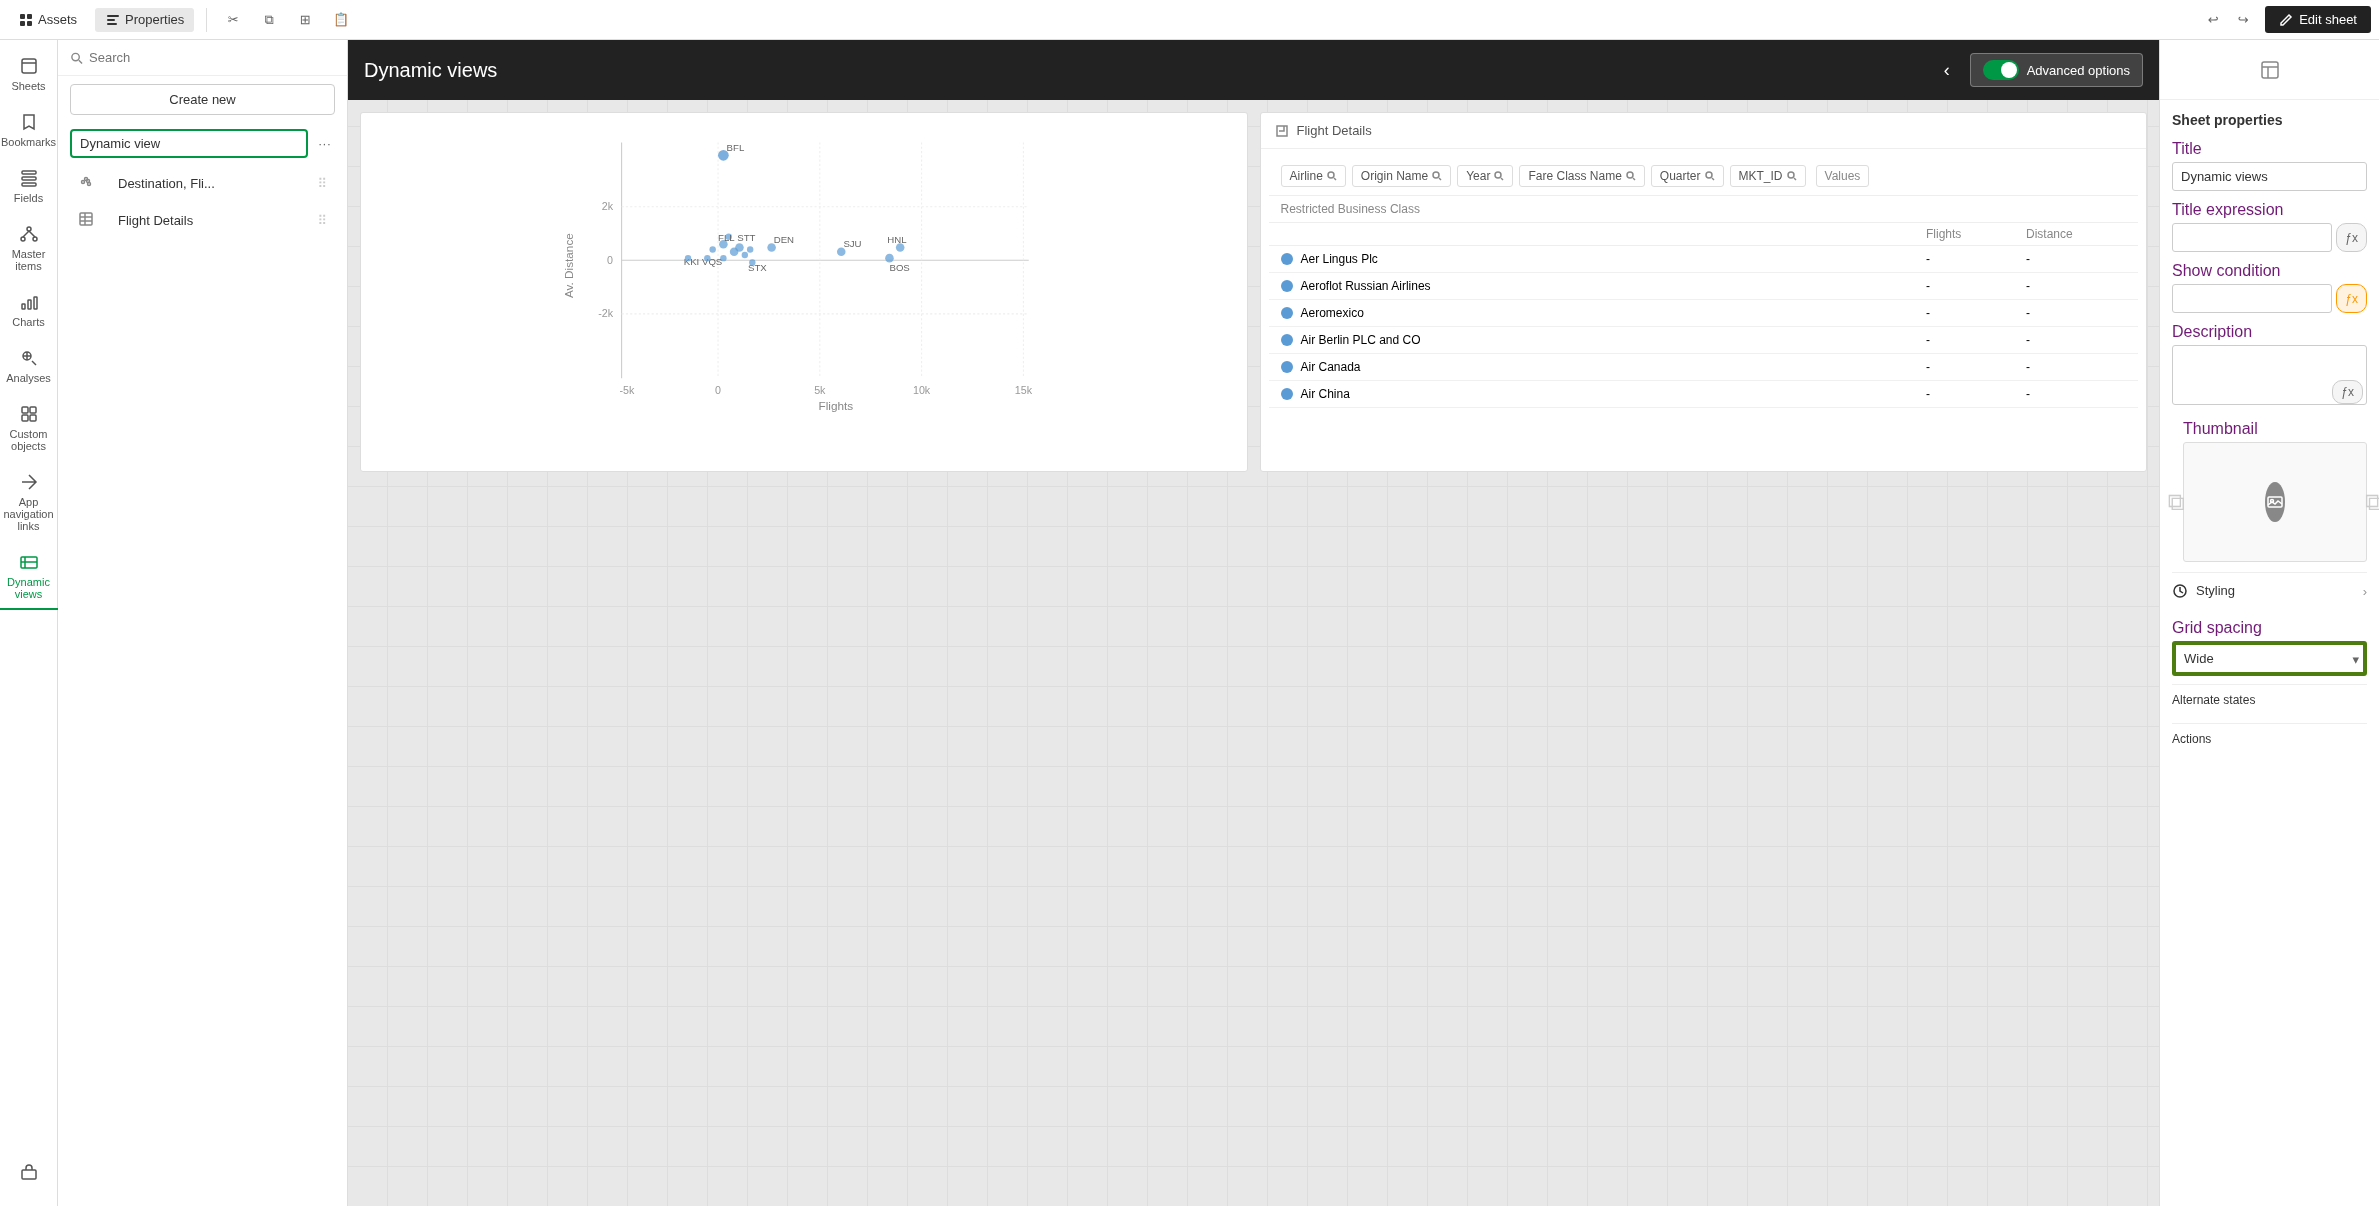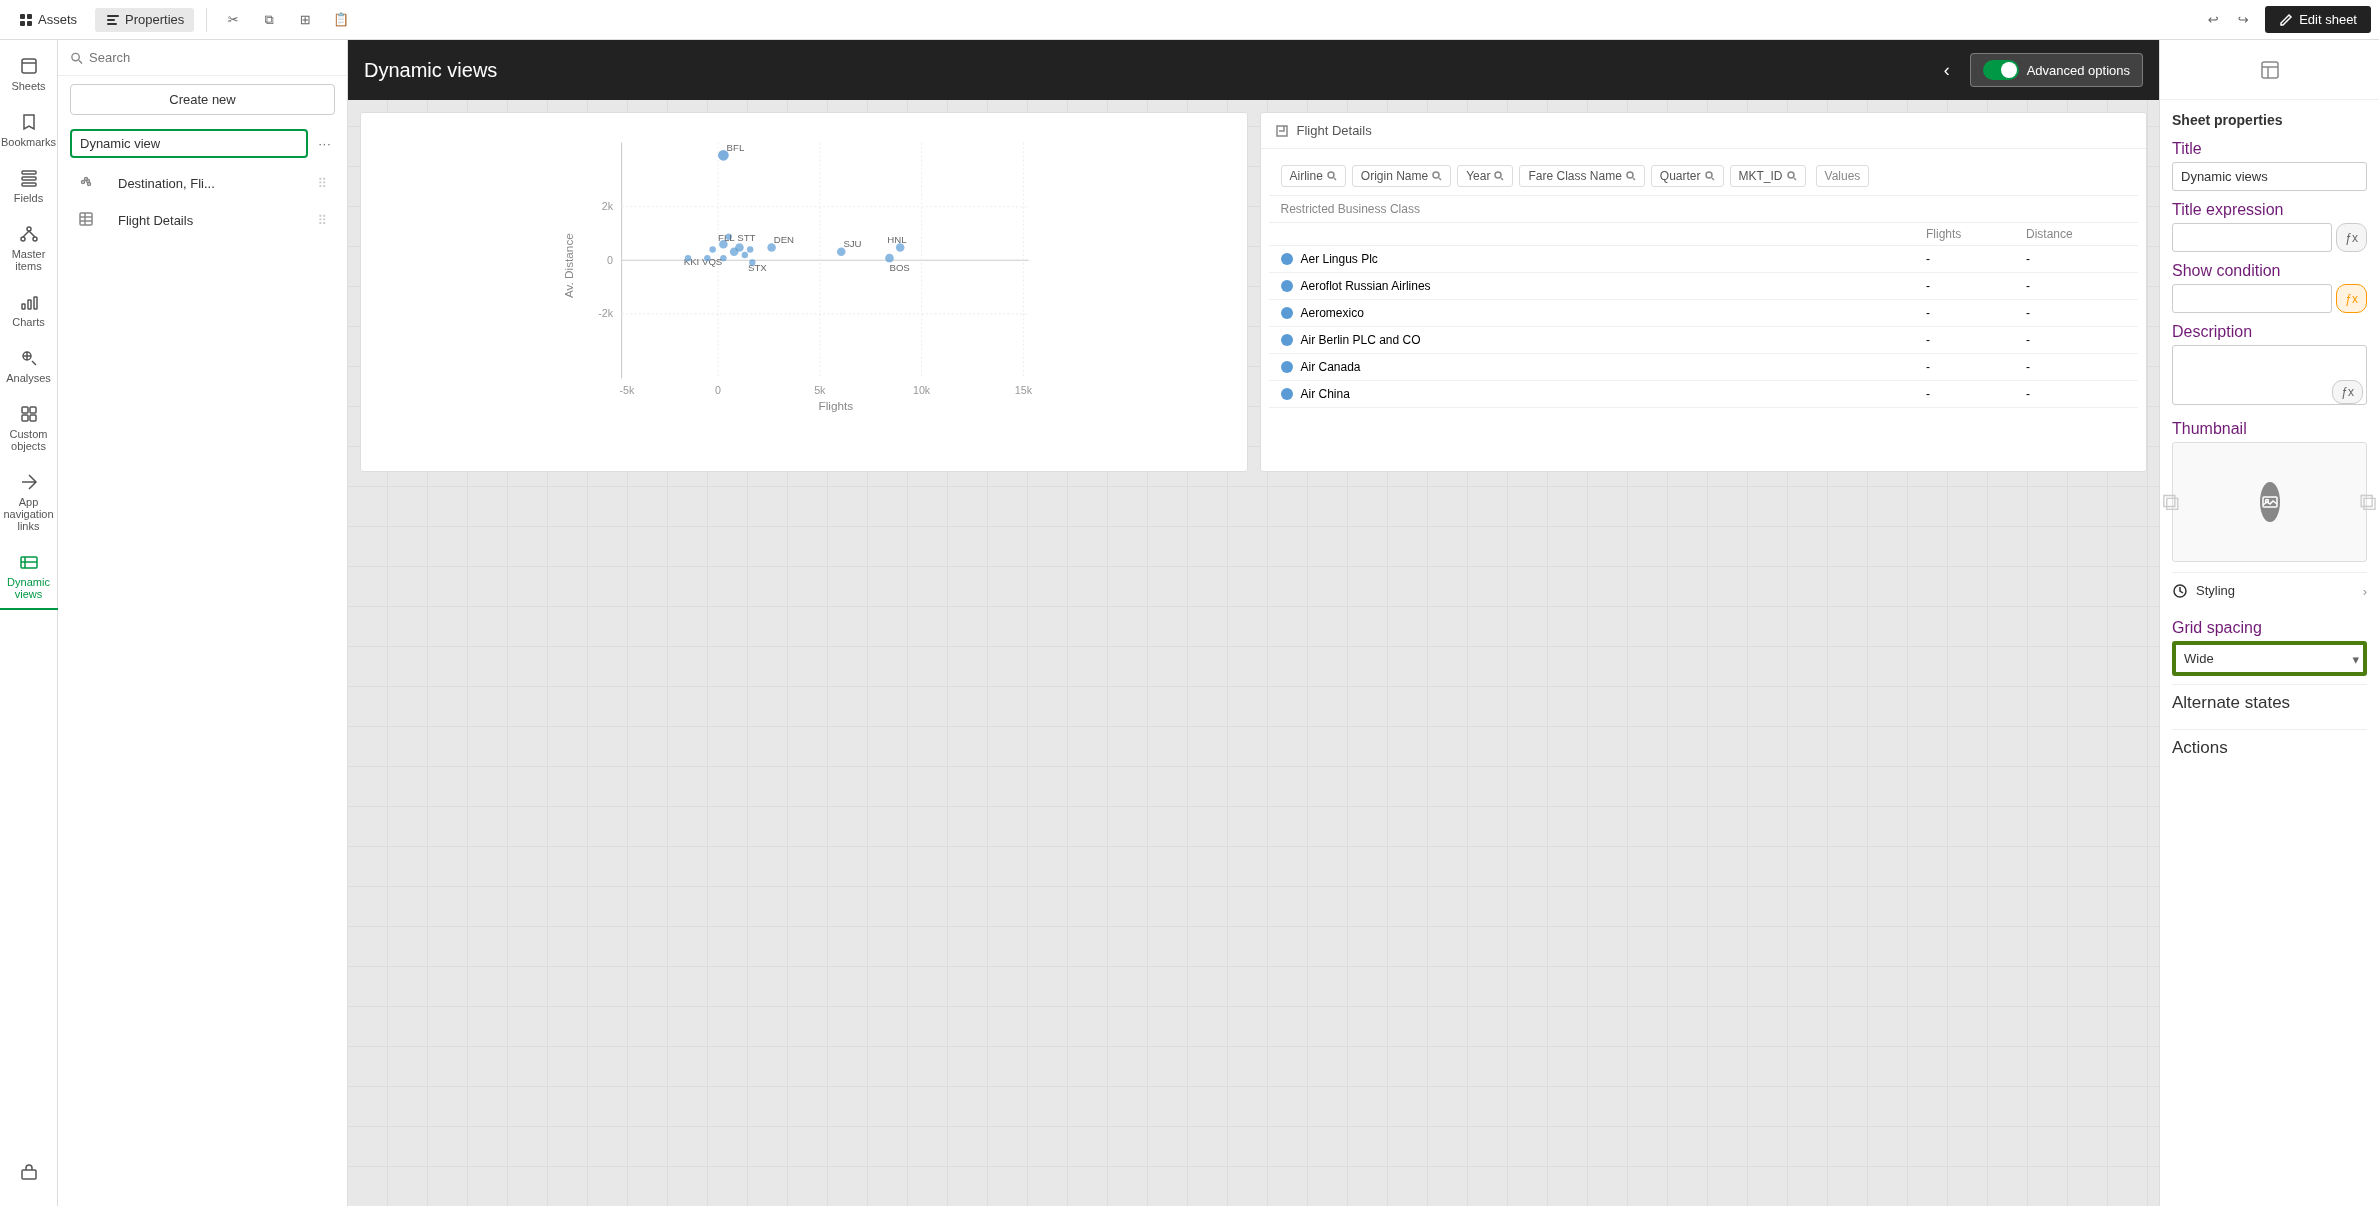--- a/index.html
+++ b/index.html
@@ -236,21 +236,21 @@
       padding: 4px 8px; border: 1px solid #ccc; border-radius: 10px;
       background: #f5f5f5; cursor: pointer; font-size: 12px; color: #666;
     }
     .fx-btn.orange { background: #fff3e0; border-color: #f90; color: #f90; }
     .panel-textarea {
       width: 100%; padding: 6px 8px;
       border: 1px solid #ccc; border-radius: 3px;
       font-size: 13px; color: #333; outline: none;
       height: 60px; resize: none;
     }
-    .thumbnail-section { margin-top: 12px; }
+    .thumbnail-section { margin-top: 12px; margin-left: 11px; }
     .thumbnail-box {
       border: 1px solid #ddd; border-radius: 3px;
       height: 120px; display: flex; align-items: center; justify-content: center;
       background: #f9f9f9; position: relative;
     }
     .thumbnail-icons { display: flex; gap: 80px; align-items: center; position: absolute; top: 50%; transform: translateY(-50%); width: 100%; justify-content: center; }
     .thumbnail-center-icon {
       width: 40px; height: 40px; background: #888; border-radius: 50%;
       display: flex; align-items: center; justify-content: center; color: #fff; font-size: 18px;
     }
@@ -265,21 +265,21 @@
       width: 100%; padding: 6px 8px;
       border: 4px solid #4d7c0f; border-radius: 3px;
       font-size: 13px; color: #333;
       appearance: none; cursor: pointer; background: #fff;
     }
     .select-wrapper { position: relative; }
     .select-wrapper::after {
       content: '▾'; position: absolute; right: 8px; top: 50%;
       transform: translateY(-50%); color: #666; pointer-events: none;
     }
-    .panel-field-simple { font-size: 17px; color: #333; padding: 8px 0; border-top: 1px solid #eee; margin-top: 8px; cursor: pointer; }
+    .panel-field-simple { font-size: 12px; color: #333; padding: 8px 0; border-top: 1px solid #eee; margin-top: 8px; cursor: pointer; }
   </style>
 </head>
 <body>
 
 <div class="toolbar">
   <div class="toolbar-tab">
     <svg width="16" height="16" viewBox="0 0 16 16" fill="currentColor">
         <rect x="2" y="2" width="5" height="5" rx="1"></rect>
         <rect x="9" y="2" width="5" height="5" rx="1"></rect>
         <rect x="2" y="9" width="5" height="5" rx="1"></rect>

